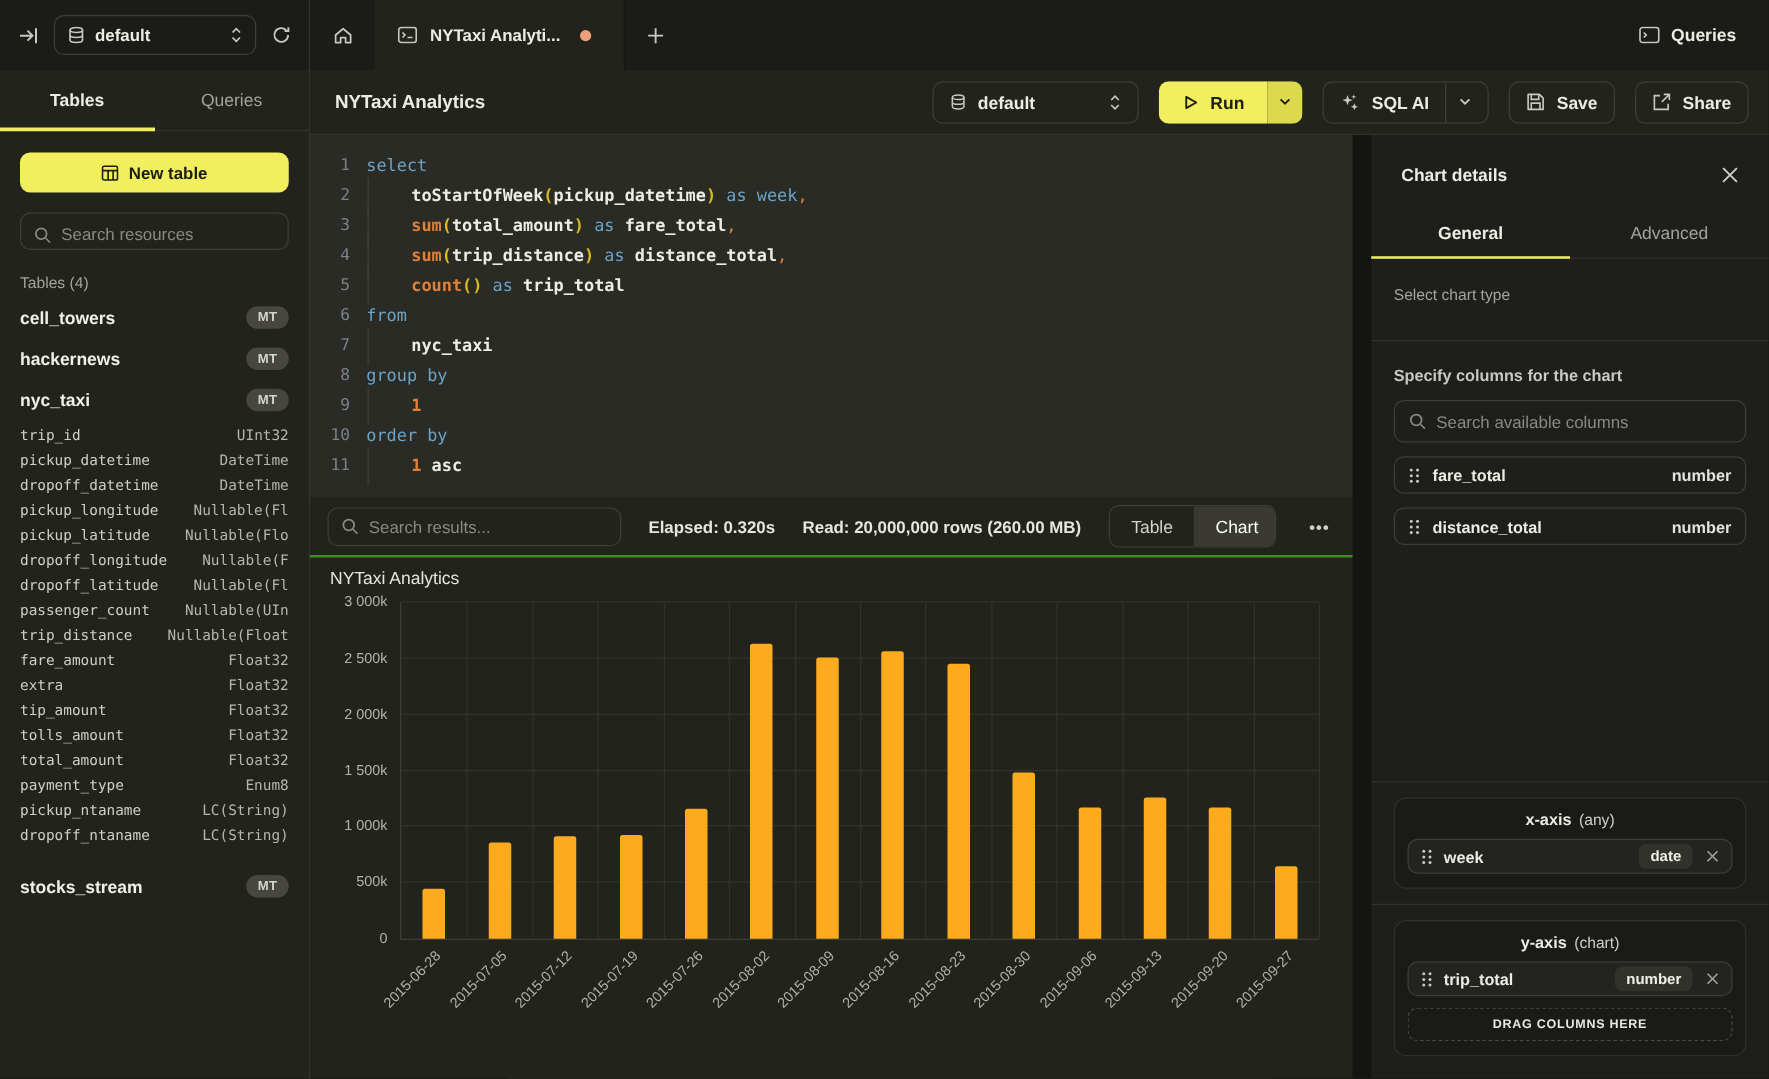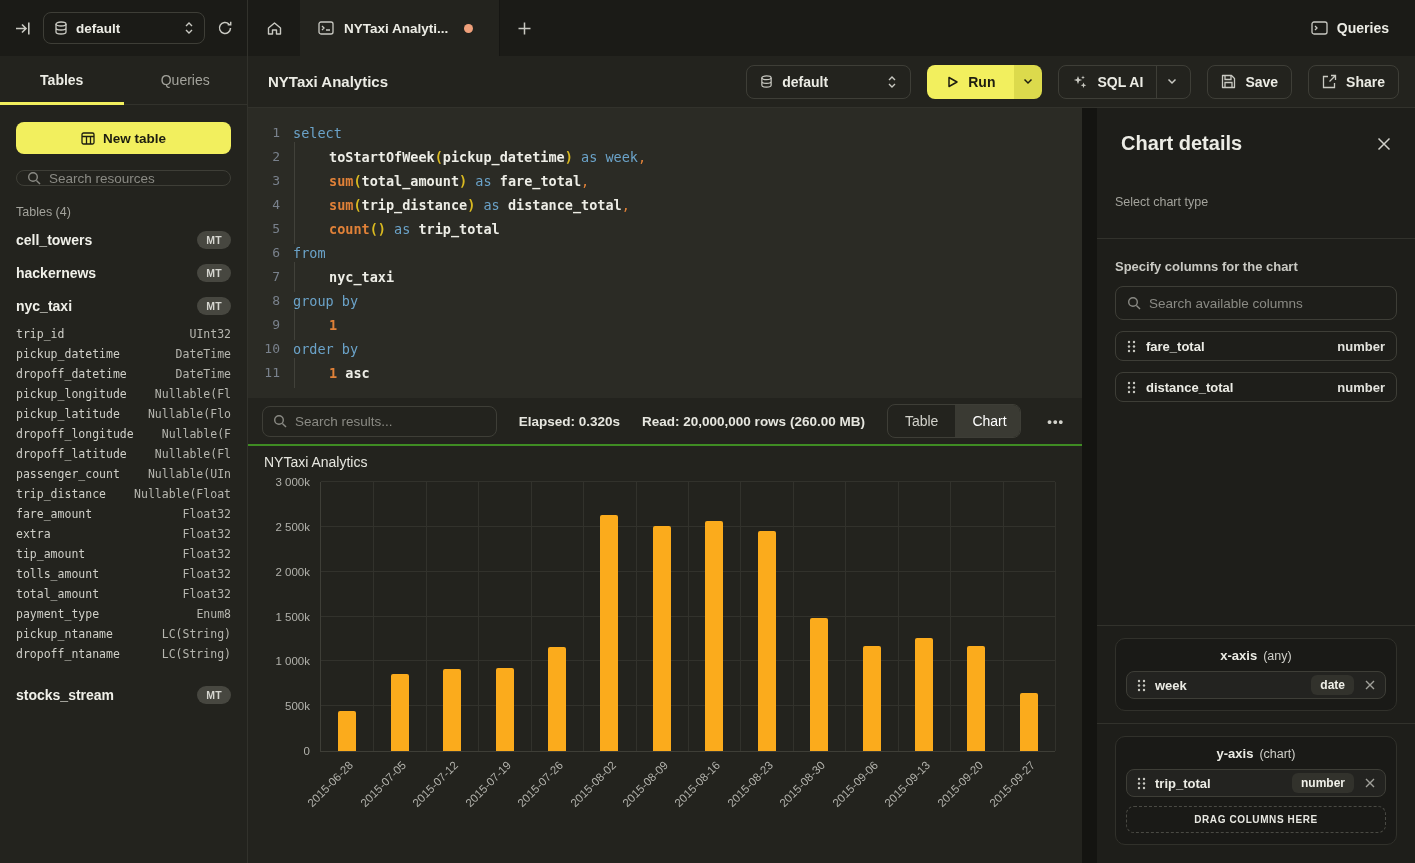--- a/index.html
+++ b/index.html
@@ -31,21 +31,21 @@
   .topbar-right{display:flex;align-items:center;padding-right:26px}
   .queries-btn{display:flex;align-items:center;gap:9px;cursor:pointer;font-size:14px;font-weight:600}
 
   
   .sidebar{position:absolute;left:0;top:56px;width:248px;height:807px;background:var(--panel);border-right:1px solid var(--border);display:flex;flex-direction:column}
   .side-tabs{height:49px;display:flex;border-bottom:1px solid var(--border);flex-shrink:0}
   .side-tab{flex:1;display:flex;align-items:center;justify-content:center;font-size:14px;color:var(--muted);cursor:pointer;position:relative}
   .side-tab.active{color:var(--text);font-weight:700}
   .side-tab.active::after{content:"";position:absolute;left:0;right:0;bottom:-1px;height:3px;background:var(--accent)}
   .new-table{margin:17px 16px 0;height:32px;border-radius:8px;background:var(--accent);color:var(--on-accent);display:flex;align-items:center;justify-content:center;gap:8px;font-weight:700;font-size:13.5px;cursor:pointer}
-  .side-search{margin:16px 16px 0;height:16px;border:1px solid var(--border2);border-radius:8px;display:flex;align-items:center;gap:8px;padding:4px 10px}
+  .side-search{margin:16px 16px 0;height:30px;border:1px solid var(--border2);border-radius:8px;display:flex;align-items:flex-end;gap:8px;padding:4px 10px}
   .side-section{margin:19px 16px 4px;font-size:12.5px;color:var(--muted)}
   .tables-list{flex:1;overflow:hidden}
   .table-row{height:33px;display:flex;align-items:center;padding:0 16px;cursor:pointer}
   .table-row .tname{font-size:14px;font-weight:600;color:#f0f0e9}
   .mt-badge{margin-left:auto;background:var(--badge);color:#d5d5cf;font-size:10.5px;font-weight:700;padding:3px 9px;border-radius:10px;letter-spacing:.3px}
   .engine-line{padding:2px 16px 8px;font-size:12.5px;color:var(--muted)}
   .cols{padding:2px 16px 4px}
   .col-row{display:flex;align-items:center;height:20px;font-family:"DejaVu Sans Mono",monospace;font-size:11.5px;white-space:nowrap;overflow:hidden}
   .col-row .cname{color:#cfcfc8}
   .col-row .ctype{margin-left:auto;color:#b6b6af;padding-left:8px}
@@ -92,21 +92,21 @@
   .plot{position:absolute;left:72px;top:36px;width:735px;height:270px;border-left:1px solid var(--border2);border-bottom:1px solid var(--border2)}
   .hgrid{position:absolute;left:0;right:0;height:1px;background:var(--grid)}
   .vgrid{position:absolute;top:0;bottom:0;width:1px;background:var(--grid)}
   .bar{position:absolute;bottom:0;width:18px;border-radius:2px 2px 0 0}
   .ytick{position:absolute;right:calc(100% + 11px);transform:translateY(50%);font-size:11.5px;color:#b2b2ac;white-space:nowrap}
   .xtick{position:absolute;top:calc(100% + 8px);transform:rotate(-45deg);transform-origin:top right;font-size:11.5px;color:#b2b2ac;white-space:nowrap}
 
   
   .right-panel{position:absolute;left:1097px;top:108px;width:318px;height:755px;background:var(--rpanel);display:flex;flex-direction:column}
   .rp-header{padding:24px 24px 18px;display:flex;align-items:center}
-  .rp-title{font-size:20px;font-weight:700}
+  .rp-title{font-size:14px;font-weight:700}
   .rp-close{margin-left:auto;cursor:pointer;color:#d0d0ca}
   .rp-tabs{height:41px;display:flex;border-bottom:1px solid var(--border);flex-shrink:0}
   .rp-tab{flex:1;display:flex;align-items:center;justify-content:center;font-size:14px;color:var(--muted);cursor:pointer;position:relative}
   .rp-tab.active{color:var(--text);font-weight:700}
   .rp-tab.active::after{content:"";position:absolute;left:0;right:0;bottom:-1px;height:2px;background:var(--accent)}
   .rp-content{flex:1;display:flex;flex-direction:column;padding:22px 18px 18px;overflow:hidden}
   .rp-label{font-size:12.5px;color:var(--muted);margin-bottom:9px}
   .rp-select{height:34px;border:1px solid var(--border2);border-radius:8px;display:flex;align-items:center;padding:0 12px;cursor:pointer}
   .rp-select .val{font-size:14px;font-weight:600}
   .rp-select .chev{margin-left:auto;color:#c9c9c2}
@@ -520,20 +520,28 @@
 
 <div class="right-panel">
   <div class="rp-header">
     <span class="rp-title">Chart details</span>
     <span class="rp-close">
       <svg width="14" height="14" viewBox="0 0 14 14" fill="none" stroke="currentColor" stroke-width="1.5">
           <path d="M1.5 1.5l11 11M12.5 1.5l-11 11"></path>
         </svg>
     </span>
   </div>
+  <div class="rp-tabs">
+    <div class="rp-tab active">
+        <span>General</span>
+      </div>
+    <div class="rp-tab">
+        <span>Advanced</span>
+      </div>
+  </div>
   <div class="rp-content">
     <div class="rp-label">Select chart type</div>
     <div class="rp-divider"></div>
     <div class="rp-section-title">Specify columns for the chart</div>
     <div class="rp-search">
       <span class="icon">
         <svg width="14" height="14" viewBox="0 0 14 14" fill="none" stroke="#8a8a84" stroke-width="1.4">
             <circle cx="6" cy="6" r="4.3"></circle>
             <path d="M9.4 9.4L13 13"></path>
           </svg>

